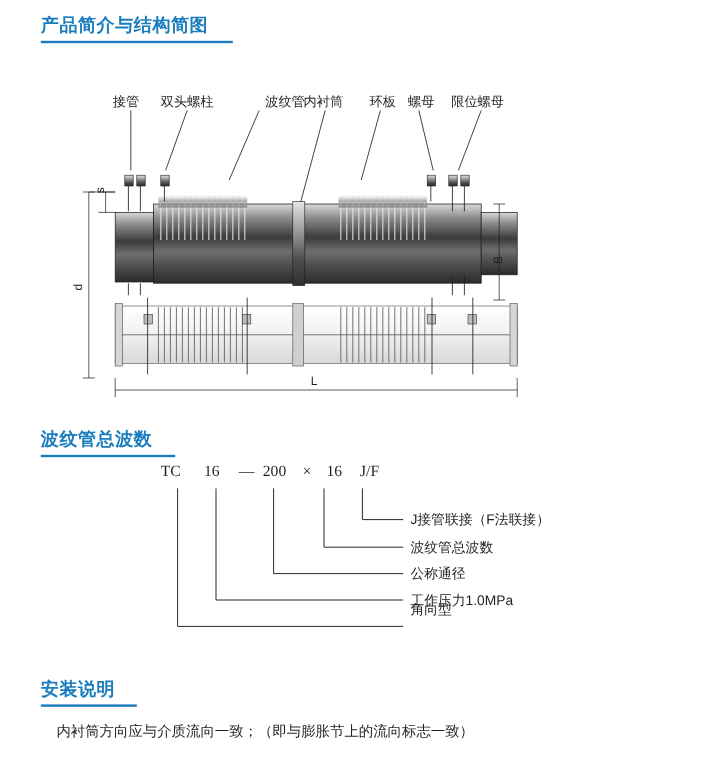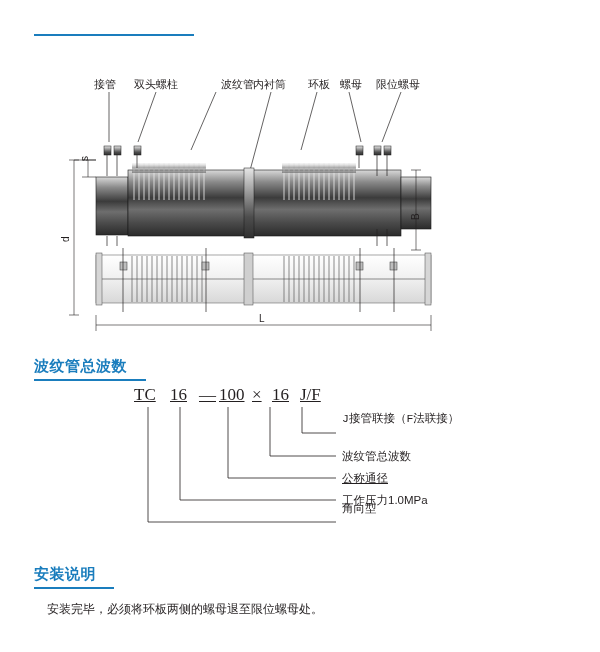--- a/index.html
+++ b/index.html
@@ -66,25 +66,24 @@
   
   .code-area {
     position: absolute;
     left: 0;
     top: 385px;
     width: 600px;
     height: 160px;
   }
   .code-token {
     position: absolute;
-    font-size: 17px;
+    font-size: 13px;
     color: #231f20;
     white-space: nowrap;
     font-family: "Liberation Serif", serif;
-    text-decoration: underline;
   }
   .code-desc {
     position: absolute;
     font-size: 11.5px;
     color: #231f20;
     white-space: nowrap;
   }
 
   
   .notes {
@@ -98,20 +97,21 @@
     font-size: 12px;
     line-height: 18px;
     color: #231f20;
   }
 </style>
 </head>
 <body>
 
 <div class="page">
 
+  <div class="section-title" id="title1">产品简介与结构简图</div>
   <div class="title-underline" id="ul1"></div>
 
   <div class="figure">
     <svg width="600" height="300" viewBox="0 0 600 300">
       <defs>
         <linearGradient id="bodyGrad" x1="0" y1="0" x2="0" y2="1">
           <stop offset="0%" stop-color="#d9d9d9"></stop>
           <stop offset="18%" stop-color="#8a8a8a"></stop>
           <stop offset="42%" stop-color="#3b3b3b"></stop>
           <stop offset="60%" stop-color="#6e6e6e"></stop>
@@ -339,32 +339,32 @@
         <line x1="180" y1="115" x2="336" y2="115"></line>
 
         <line x1="148" y1="22" x2="148" y2="137"></line>
         <line x1="148" y1="137" x2="336" y2="137"></line>
       </g>
     </svg>
 
     <div class="code-token" style="left:134px; top:0px;">TC</div>
     <div class="code-token" style="left:170px; top:0px;">16</div>
     <div class="code-token" style="left:199px; top:0px;">—</div>
-    <div class="code-token" style="left:219px; top:0px;">100</div>
+    <div class="code-token" style="left:219px; top:0px;">200</div>
     <div class="code-token" style="left:252px; top:0px;">×</div>
     <div class="code-token" style="left:272px; top:0px;">16</div>
     <div class="code-token" style="left:300px; top:0px;">J/F</div>
 
-    <div class="code-desc" style="left:342px; top:26px;font-family:Liberation Mono, monospace;">J接管联接（F法联接）</div>
+    <div class="code-desc" style="left:342px; top:41px;">J接管联接（F法联接）</div>
     <div class="code-desc" style="left:342px; top:64px;">波纹管总波数</div>
-    <div class="code-desc" style="left:342px; top:86px;text-decoration:underline;">公称通径</div>
+    <div class="code-desc" style="left:342px; top:86px;">公称通径</div>
     <div class="code-desc" style="left:342px; top:108px;text-align:right;">工作压力1.0MPa</div>
     <div class="code-desc" style="left:342px; top:116px;">角向型</div>
   </div>
 
   <div class="section-title" id="title3">安装说明</div>
   <div class="title-underline" id="ul3"></div>
 
   <div class="notes">
-    <p>安装完毕，必须将环板两侧的螺母退至限位螺母处。</p>
+    <p>内衬筒方向应与介质流向一致；（即与膨胀节上的流向标志一致）</p>
   </div>
 
 </div>
 
 </body></html>

